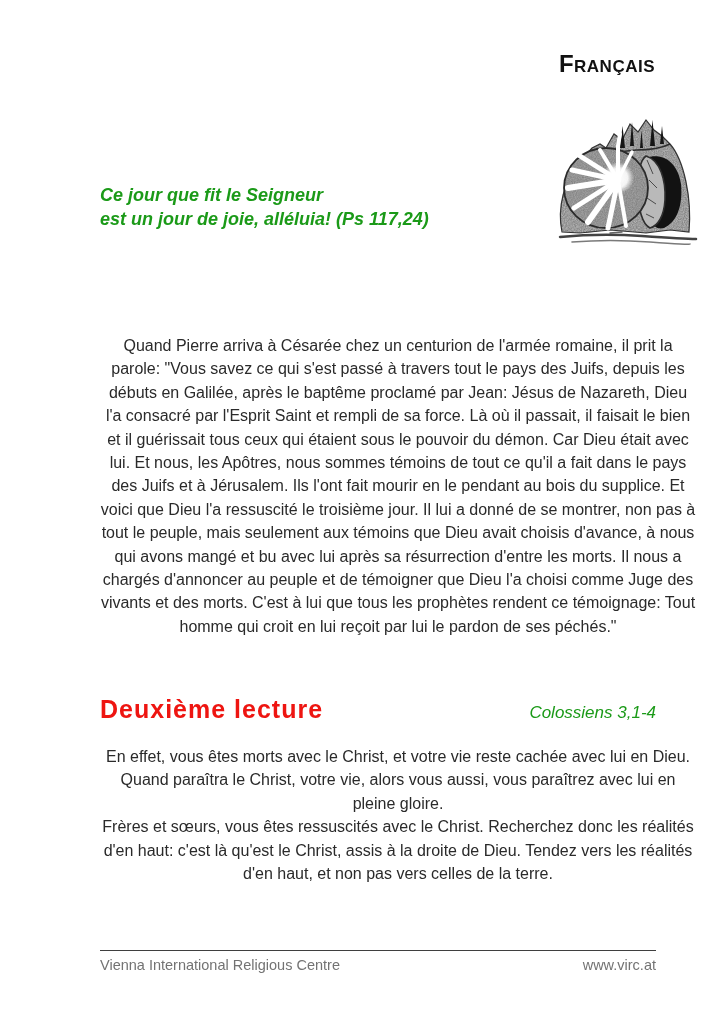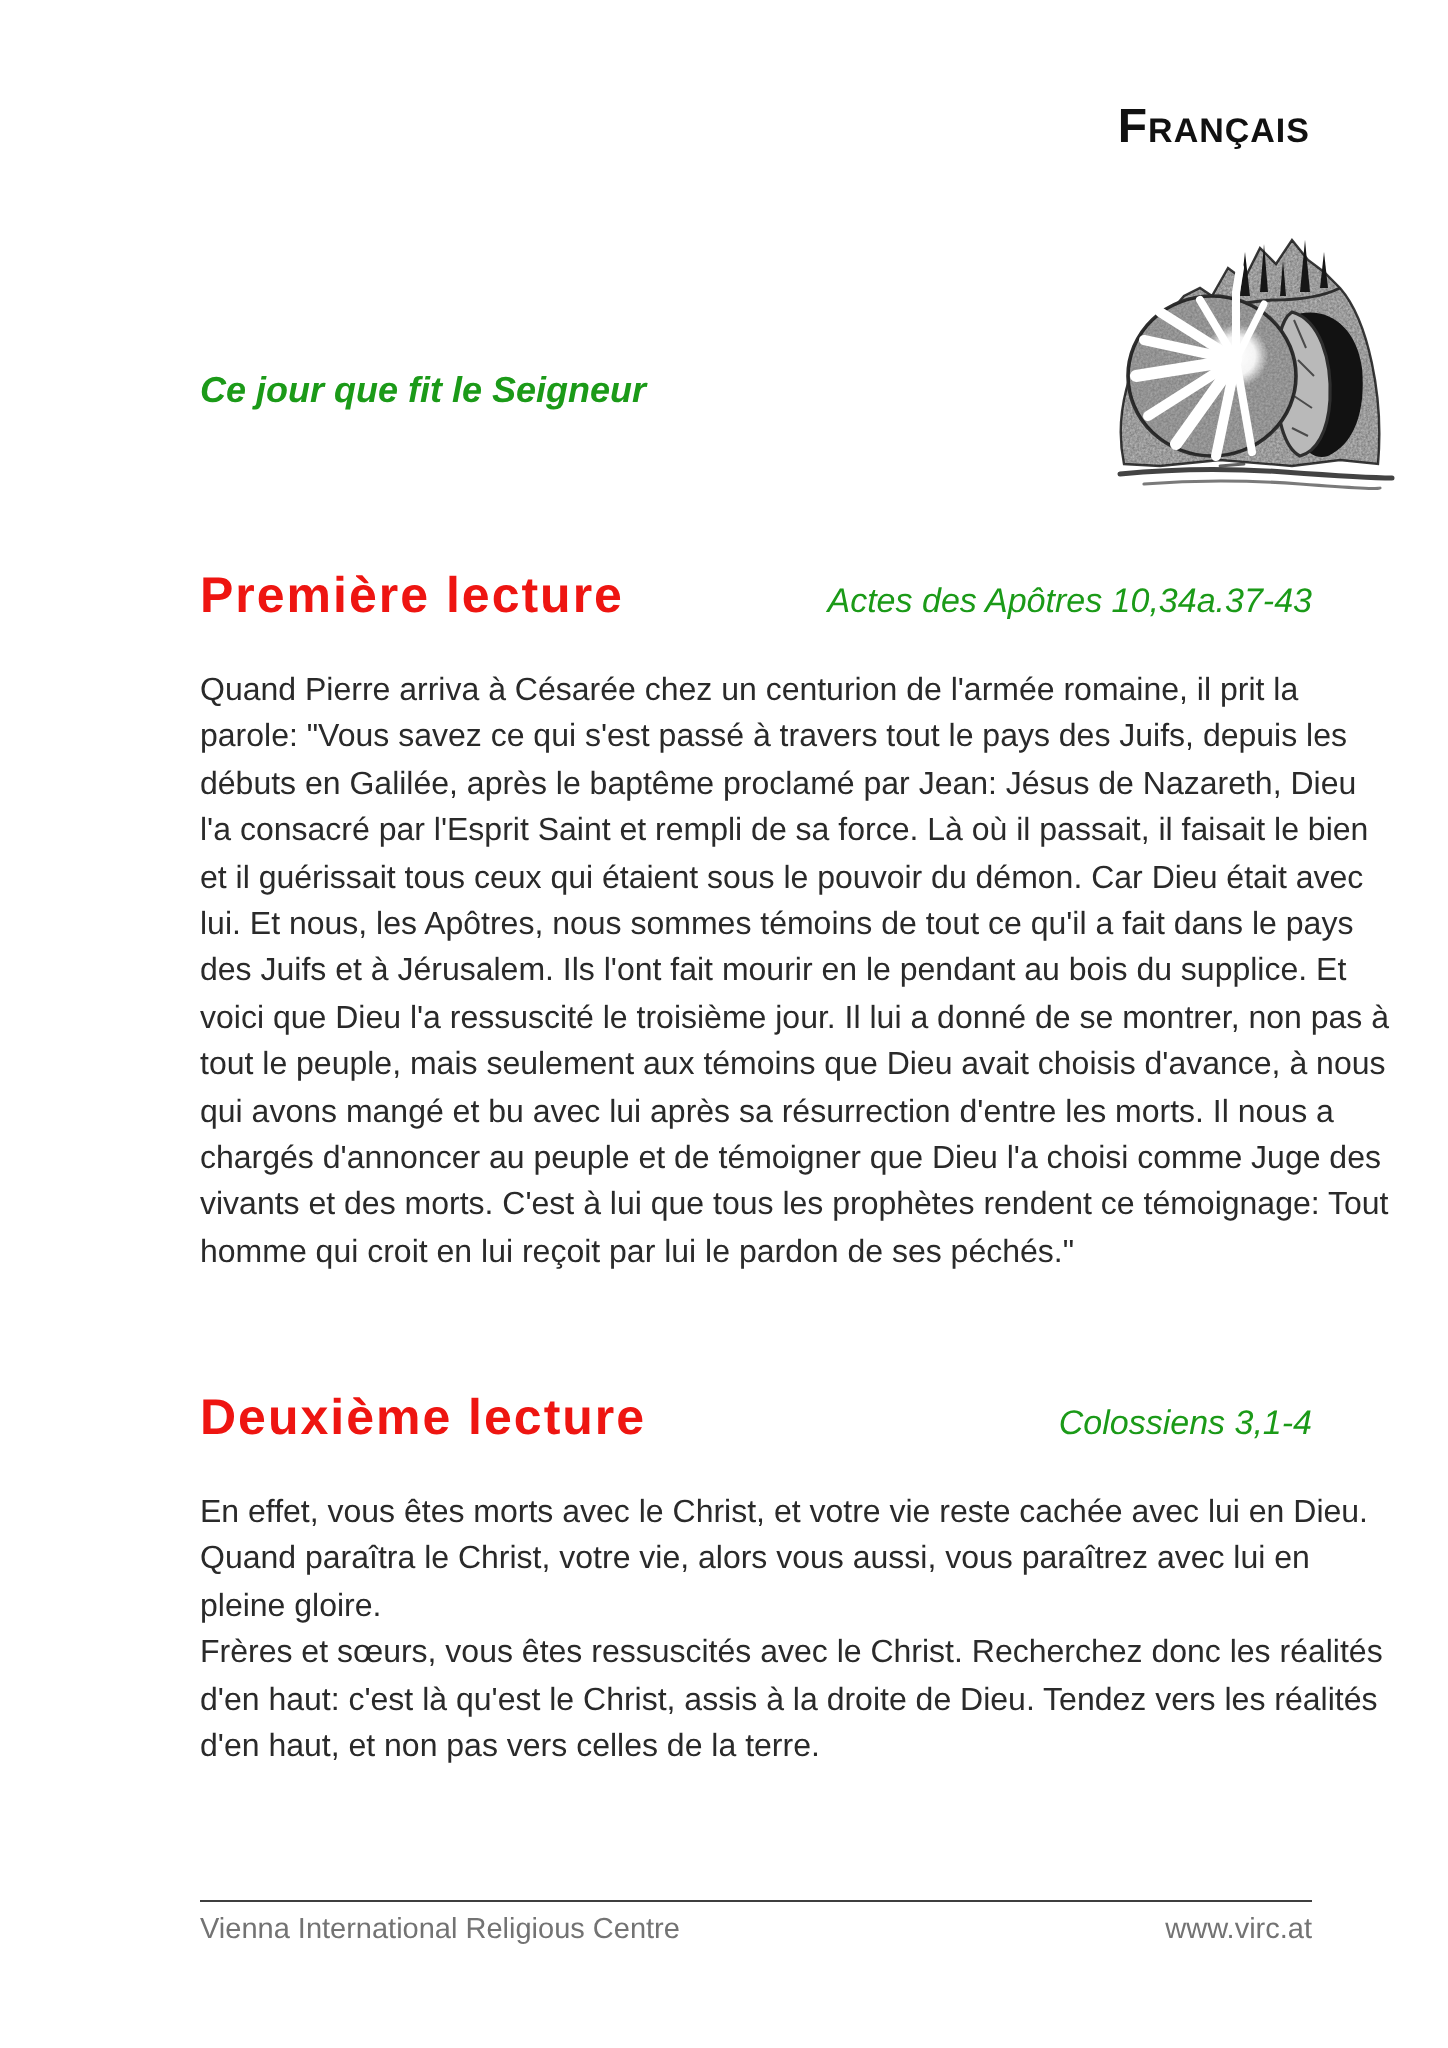--- a/index.html
+++ b/index.html
@@ -43,21 +43,21 @@
   .section-heading {
     font-size: 25px; font-weight: 800; letter-spacing: 1px;
     color: #ee1511;
   }
   .section-reference {
     font-size: 17px; font-style: italic; color: #1b9a18;
   }
 
   .body-text {
     position: absolute; left: 68px; width: 596px;
-    font-size: 16px; line-height: 23.4px; color: #2a2a2a;
+    font-size: 16px; line-height: 23.4px; color: #2a2a2a; text-align: center;
   }
   .body-text.first  { top: 334px; }
   .body-text.second { top: 745px; }
   .body-text p { margin: 0; }
 
   .footer-rule {
     position: absolute; left: 68px; right: 68px; top: 950px;
     border-top: 1.6px solid #3f3f3f; height: 0;
   }
   .footer-row {
@@ -69,20 +69,21 @@
 </head>
 <body>
 
 <div class="page">
 
   <div class="lang-label">Français</div>
 
 
   <div class="doc-subtitle">
     <div>Ce jour que fit le Seigneur</div>
+    <div>est un jour de joie, alléluia! (Ps 117,24)</div>
   </div>
 
   <svg class="illustration" viewBox="0 0 154 150" xmlns="http://www.w3.org/2000/svg">
     <defs>
       <radialGradient id="glow" cx="50%" cy="50%" r="50%">
         <stop offset="0%" stop-color="#ffffff" stop-opacity="1"></stop>
         <stop offset="60%" stop-color="#ffffff" stop-opacity="0.9"></stop>
         <stop offset="100%" stop-color="#ffffff" stop-opacity="0"></stop>
       </radialGradient>
       <filter id="speckle" x="-10%" y="-10%" width="120%" height="120%">
@@ -135,24 +136,20 @@
       <path d="M68 76 L38 118" stroke-width="6"></path>
       <path d="M68 76 L58 124" stroke-width="5"></path>
       <path d="M68 76 L76 122" stroke-width="4"></path>
       <path d="M68 76 L50 46" stroke-width="4"></path>
       <path d="M68 76 L68 42 L70 30" stroke-width="4"></path>
       <path d="M68 76 L82 48" stroke-width="3.5"></path>
     </g>
     <circle cx="68" cy="74" r="16" fill="url(#glow)"></circle>
   </svg>
 
-  <div class="section-head first">
-    <span class="section-heading">Première lecture</span>
-    <span class="section-reference">Actes des Apôtres 10,34a.37-43</span>
-  </div>
   <div class="body-text first">
     <p>Quand Pierre arriva à Césarée chez un centurion de l'armée romaine, il prit la parole: "Vous savez ce qui s'est passé à travers tout le pays des Juifs, depuis les débuts en Galilée, après le baptême proclamé par Jean: Jésus de Nazareth, Dieu l'a consacré par l'Esprit Saint et rempli de sa force. Là où il passait, il faisait le bien et il guérissait tous ceux qui étaient sous le pouvoir du démon. Car Dieu était avec lui. Et nous, les Apôtres, nous sommes témoins de tout ce qu'il a fait dans le pays des Juifs et à Jérusalem. Ils l'ont fait mourir en le pendant au bois du supplice. Et voici que Dieu l'a ressuscité le troisième jour. Il lui a donné de se montrer, non pas à tout le peuple, mais seulement aux témoins que Dieu avait choisis d'avance, à nous qui avons mangé et bu avec lui après sa résurrection d'entre les morts. Il nous a chargés d'annoncer au peuple et de témoigner que Dieu l'a choisi comme Juge des vivants et des morts. C'est à lui que tous les prophètes rendent ce témoignage: Tout homme qui croit en lui reçoit par lui le pardon de ses péchés."</p>
   </div>
 
   <div class="section-head second">
     <span class="section-heading">Deuxième lecture</span>
     <span class="section-reference">Colossiens 3,1-4</span>
   </div>
   <div class="body-text second">
     <p>En effet, vous êtes morts avec le Christ, et votre vie reste cachée avec lui en Dieu. Quand paraîtra le Christ, votre vie, alors vous aussi, vous paraîtrez avec lui en pleine gloire.</p>

